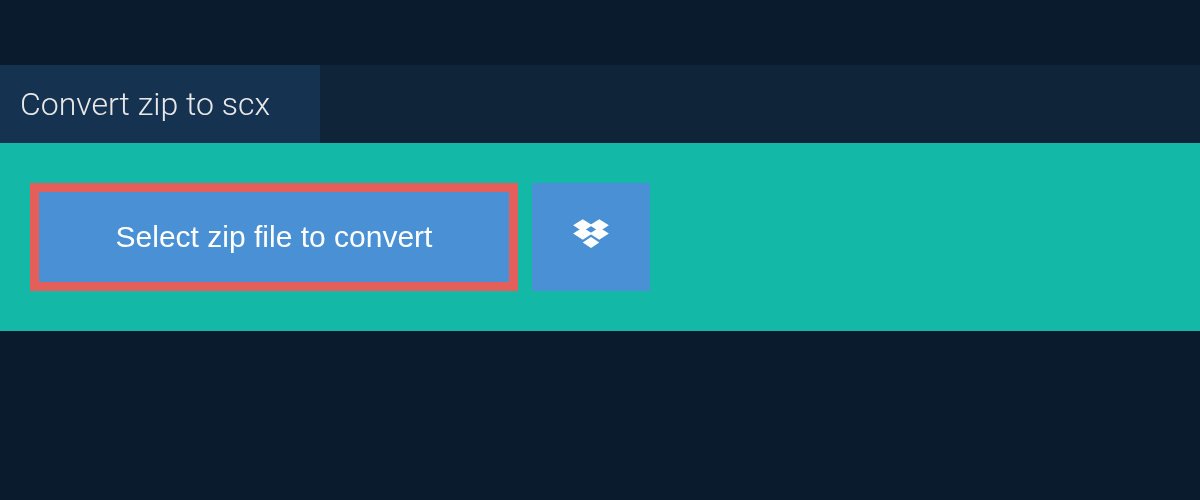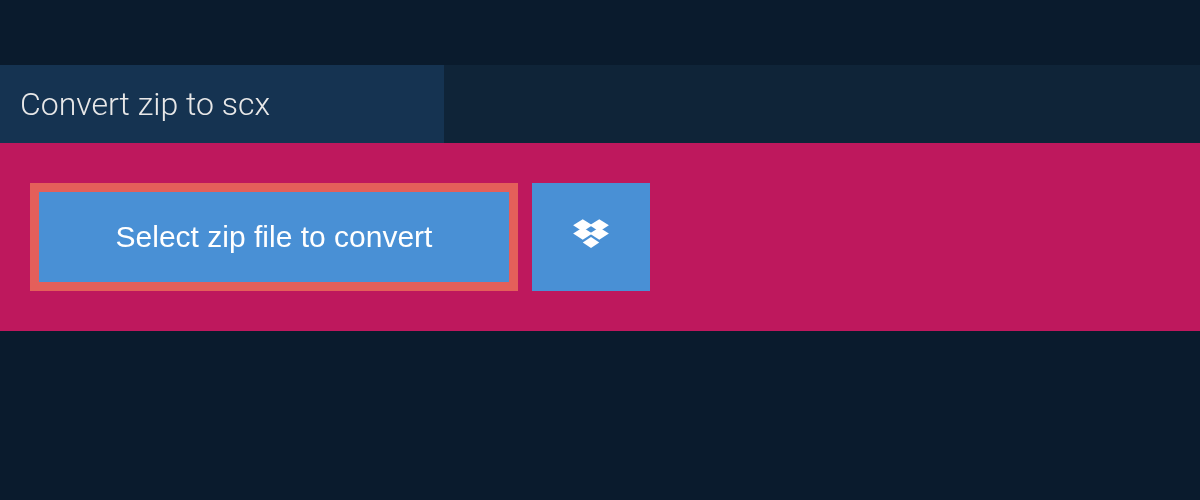--- a/index.html
+++ b/index.html
@@ -20,24 +20,24 @@
     }
     .tab-container {
       display: flex;
     }
     .tab {
       background: #153351;
       padding: 20px 30px 20px 20px;
       font-size: 32px;
       font-weight: 300;
       color: #e8e8e8;
-      width: 444px;
+      width: 320px;
     }
     .panel {
-      background: #be185d;
+      background: #14b8a6;
       padding: 40px 30px 40px 30px;
     }
     .button-row {
       display: flex;
       gap: 14px;
       align-items: stretch;
     }
     .select-btn-wrap {
       border: 9px solid #e45f5a;
       display: inline-block;

